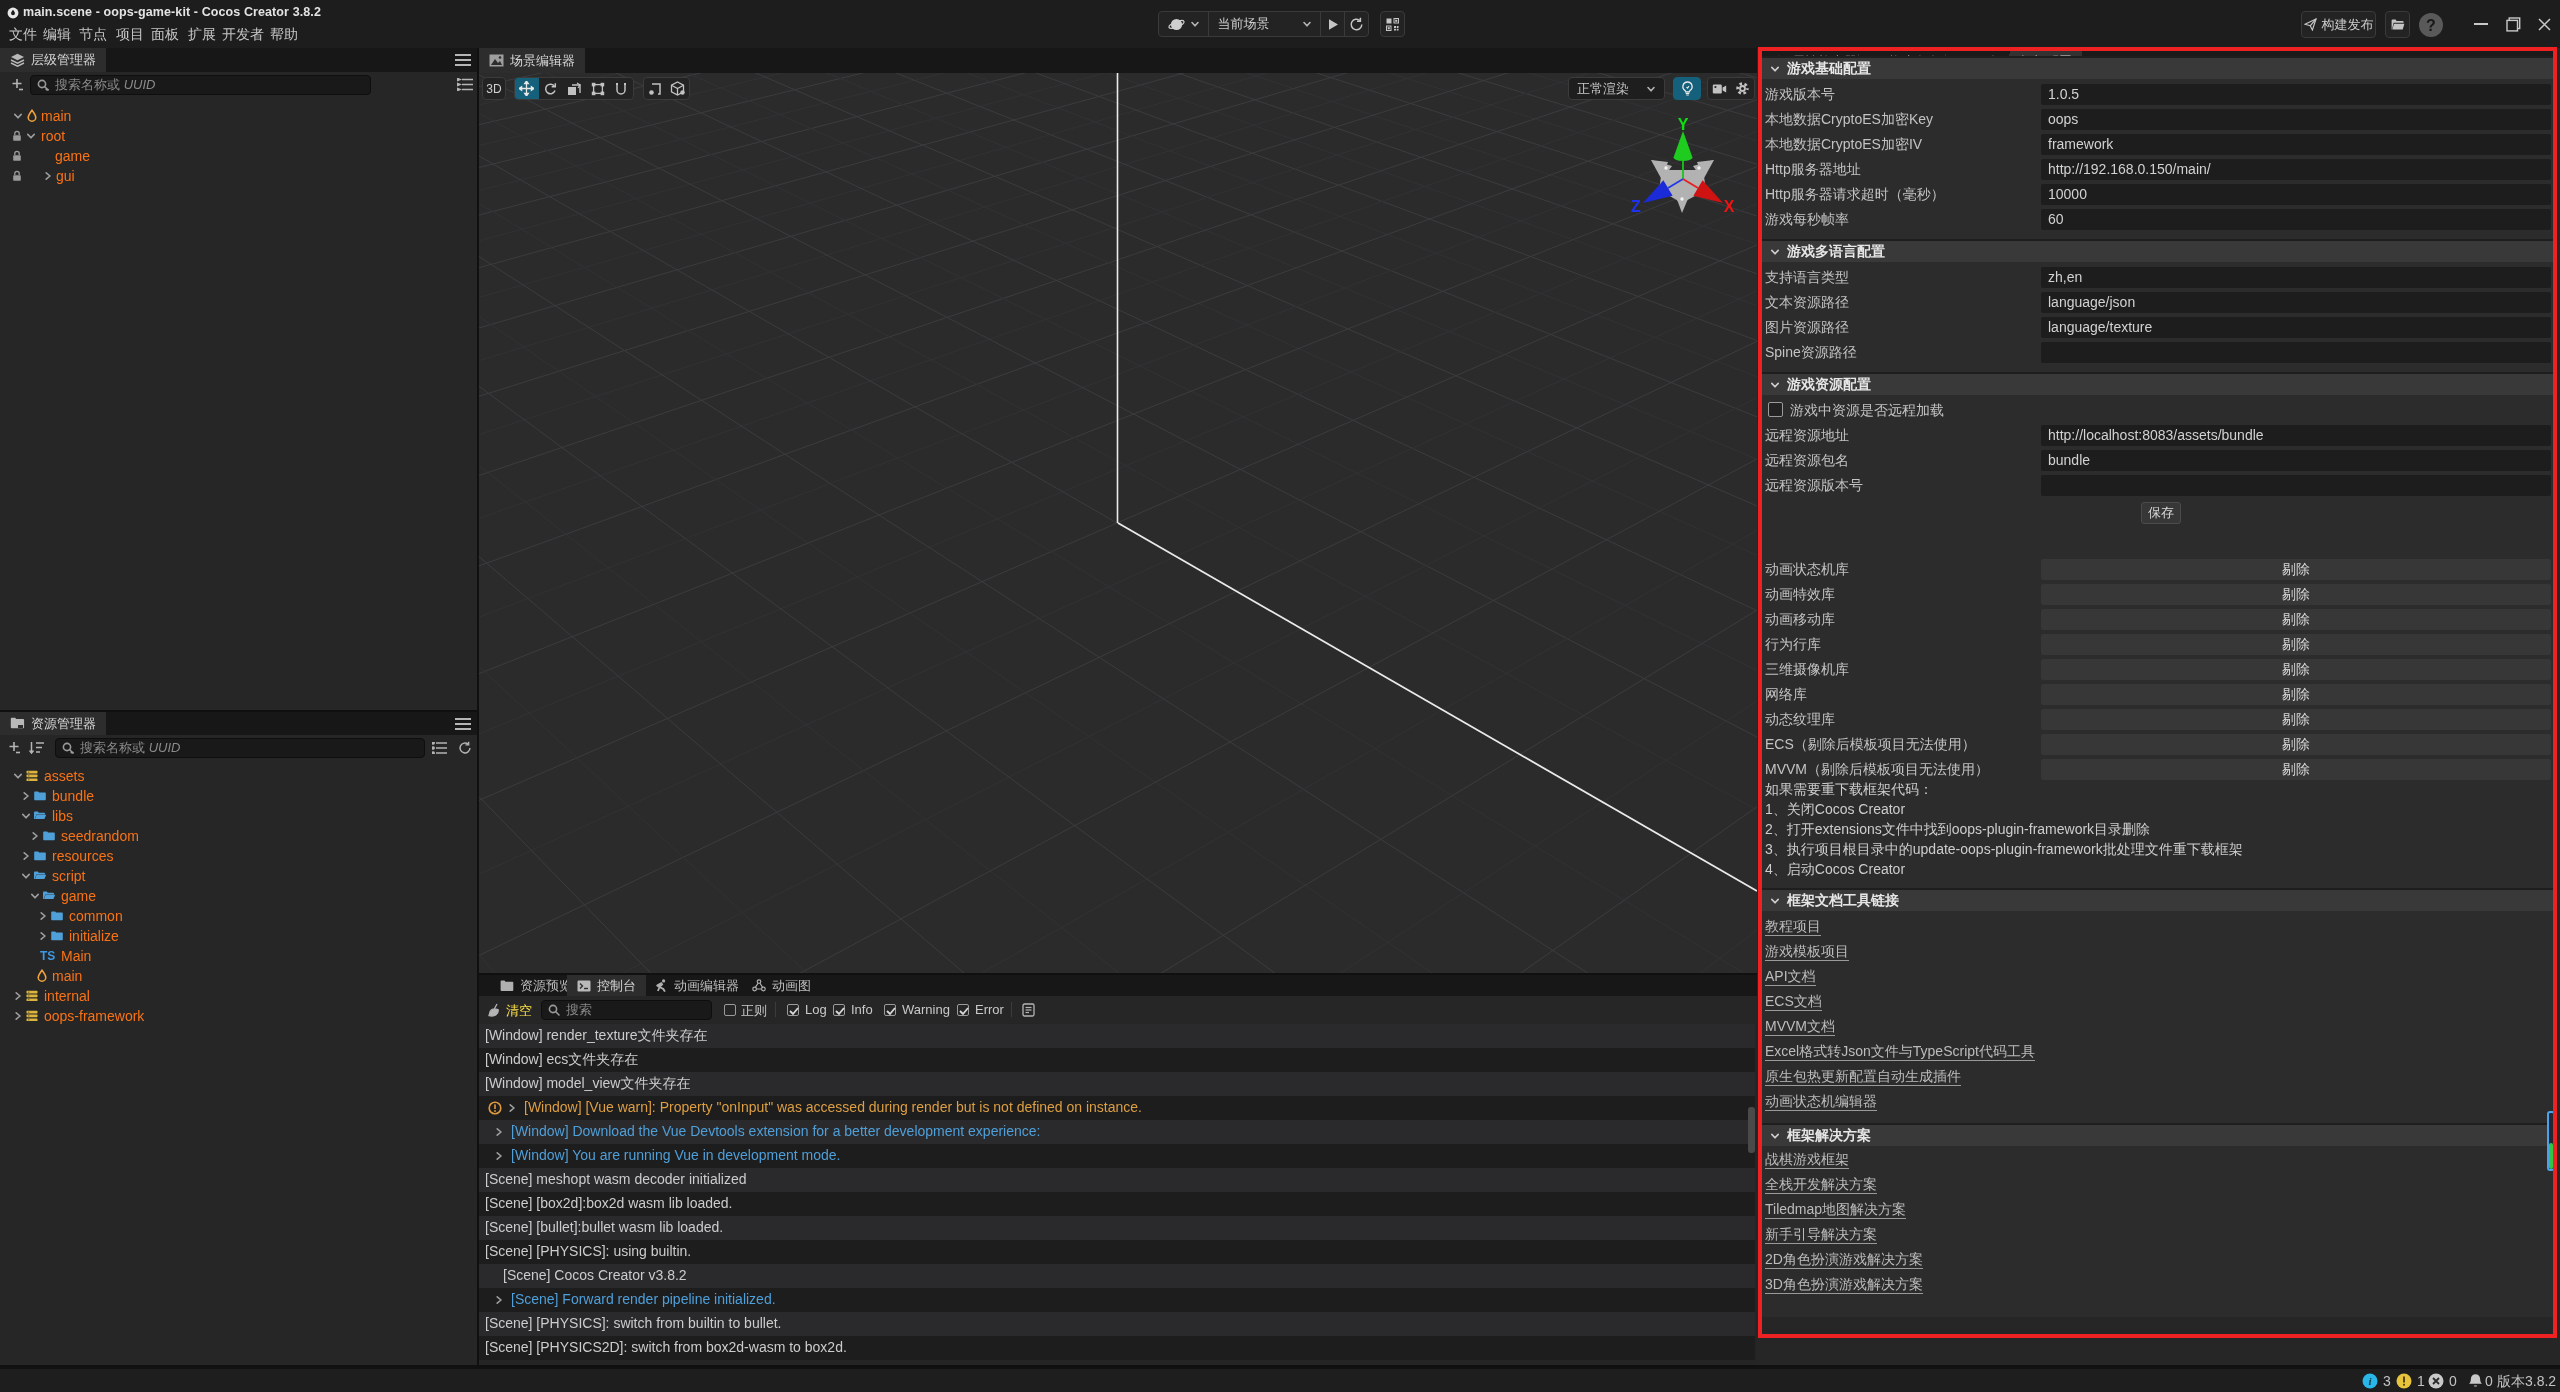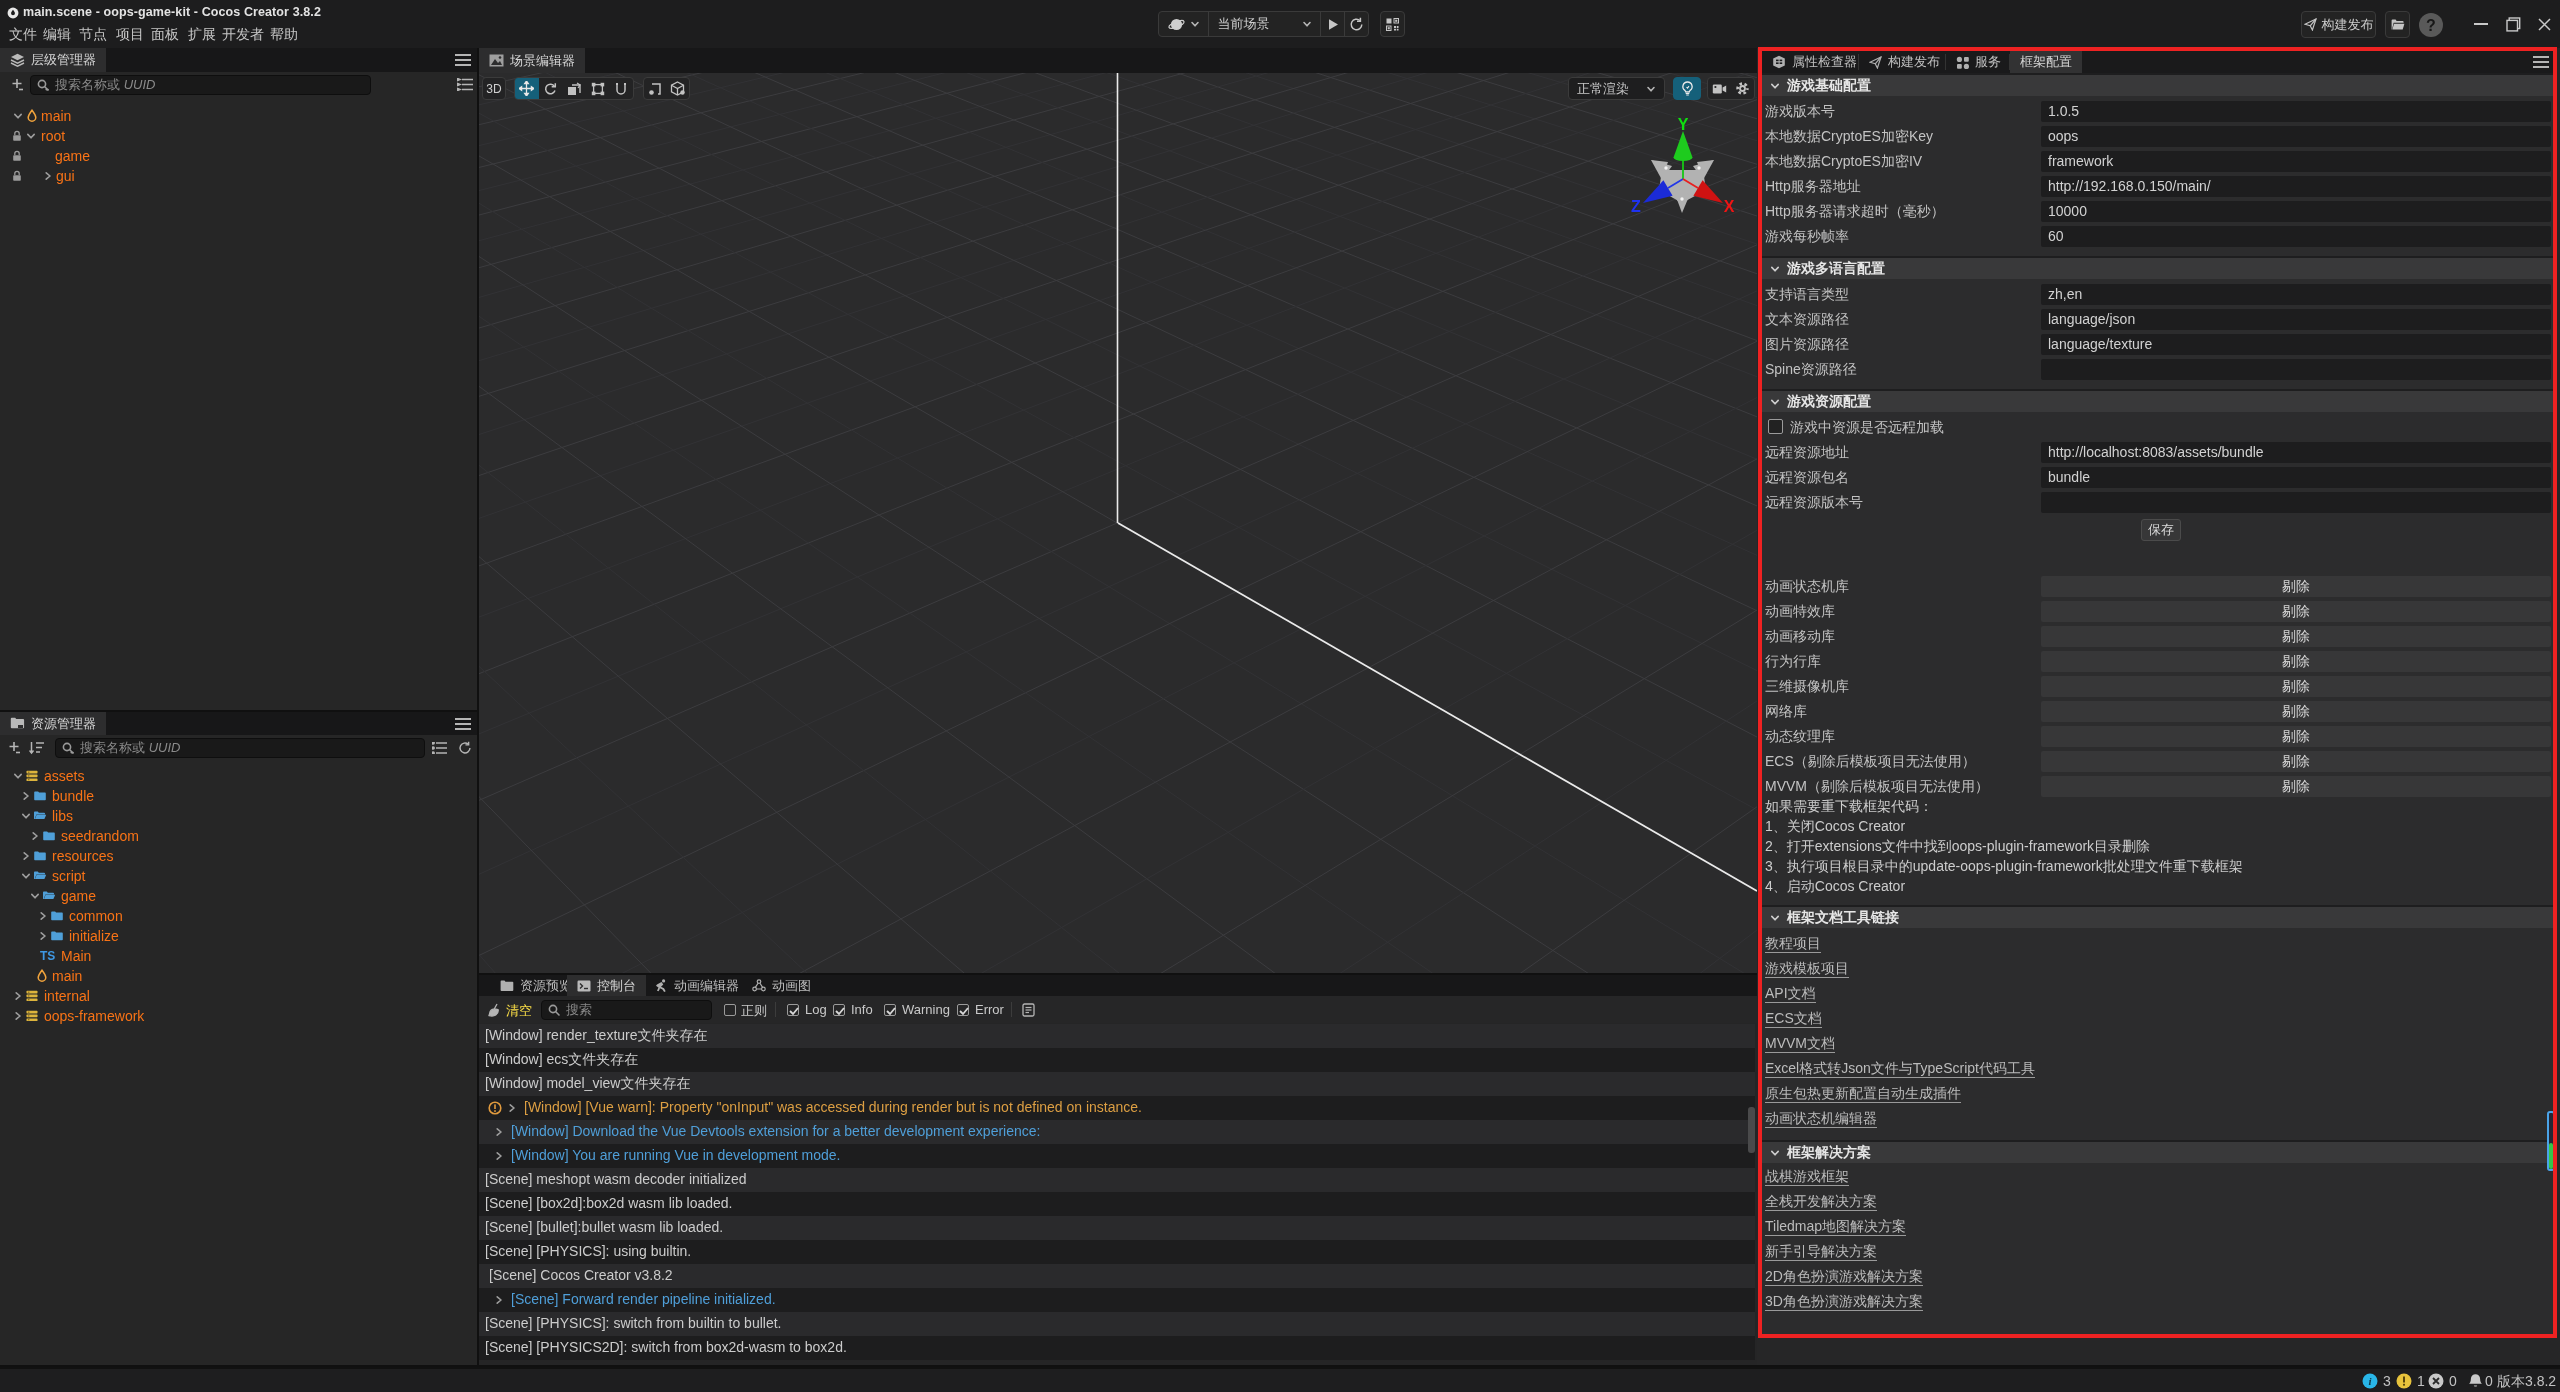--- a/index.html
+++ b/index.html
@@ -49,21 +49,21 @@
 .ctab{position:absolute;top:0;height:100%;display:flex;align-items:center;gap:6px;padding:0 10px;color:#bdbdbd;font-size:13px}
 .lrow{position:absolute;left:479px;width:1276px;height:24px;background:#2a2a2c}
 .lrow.alt{background:#1d1d1e}
 .lt{position:absolute;top:3px;font-size:14px;color:#cccccc;white-space:pre}
 .lw{color:#dd9f43}
 .lb{color:#4f9fd9}
 .wi{width:14px;height:14px}
 .cbx{width:12px;height:12px;border:1px solid #9b9b9b;border-radius:2px;display:inline-block}
 .cbx.on svg{position:absolute;left:-1px;top:-1px}
 
-#rp{position:absolute;left:1762px;top:73px;width:791px;height:1261px;background:#2c2c2d;overflow:hidden;font-size:14px}
+#rp{position:absolute;left:1762px;top:56px;width:791px;height:1261px;background:#2c2c2d;overflow:hidden;font-size:14px}
 #rptabs{position:absolute;left:0;top:0;width:100%;height:22px;background:#1a1a1b}
 #rptabs .ptab{font-size:13px}
 .sect{position:absolute;left:0;width:791px;height:21px;background:#39393a;color:#e6e6e6;display:flex;align-items:center;gap:7px;padding-left:8px;font-size:14px;box-shadow:0 -2px 0 #1e1e1f}
 .sect .ch{stroke:#cfcfcf}
 .fr{position:absolute;left:0;width:791px;height:24px}
 .fl{position:absolute;left:3px;top:3px;color:#c3c3c3;white-space:pre}
 .fi{position:absolute;left:279px;top:1px;width:510px;height:21px;background:#1d1d1e;border-radius:2px}
 .fv{position:absolute;left:7px;top:2px;color:#d2d2d2;white-space:pre}
 .fb{position:absolute;left:279px;top:1px;width:510px;height:21px;background:#373738;border-radius:2px;color:#d8d8d8;text-align:center;line-height:21px;font-size:14px}
 .cb{position:absolute;left:6px;top:3px;width:15px;height:15px;border:1px solid #9b9b9b;border-radius:2px;background:#222}
@@ -939,21 +939,21 @@
 <div class="lrow alt" style="top:1192px">
       <span class="lt" style="left:6px">[Scene] [box2d]:box2d wasm lib loaded.</span>
     </div>
 <div class="lrow" style="top:1216px">
       <span class="lt" style="left:6px">[Scene] [bullet]:bullet wasm lib loaded.</span>
     </div>
 <div class="lrow alt" style="top:1240px">
       <span class="lt" style="left:6px">[Scene] [PHYSICS]: using builtin.</span>
     </div>
 <div class="lrow" style="top:1264px">
-      <span class="lt" style="left:10px">[Scene] Cocos Creator v3.8.2</span>
+      <span class="lt" style="left:24px">[Scene] Cocos Creator v3.8.2</span>
     </div>
 <div class="lrow alt" style="top:1288px">
       <span class="ip" style="left:15px;top:7px">
         <svg class="ch" viewBox="0 0 10 10">
           <polyline points="3.2,1.8 7,5 3.2,8.2"></polyline>
         </svg>
       </span>
       <span class="lt lb" style="left:32px">[Scene] Forward render pipeline initialized.</span>
     </div>
 <div class="lrow" style="top:1312px">

